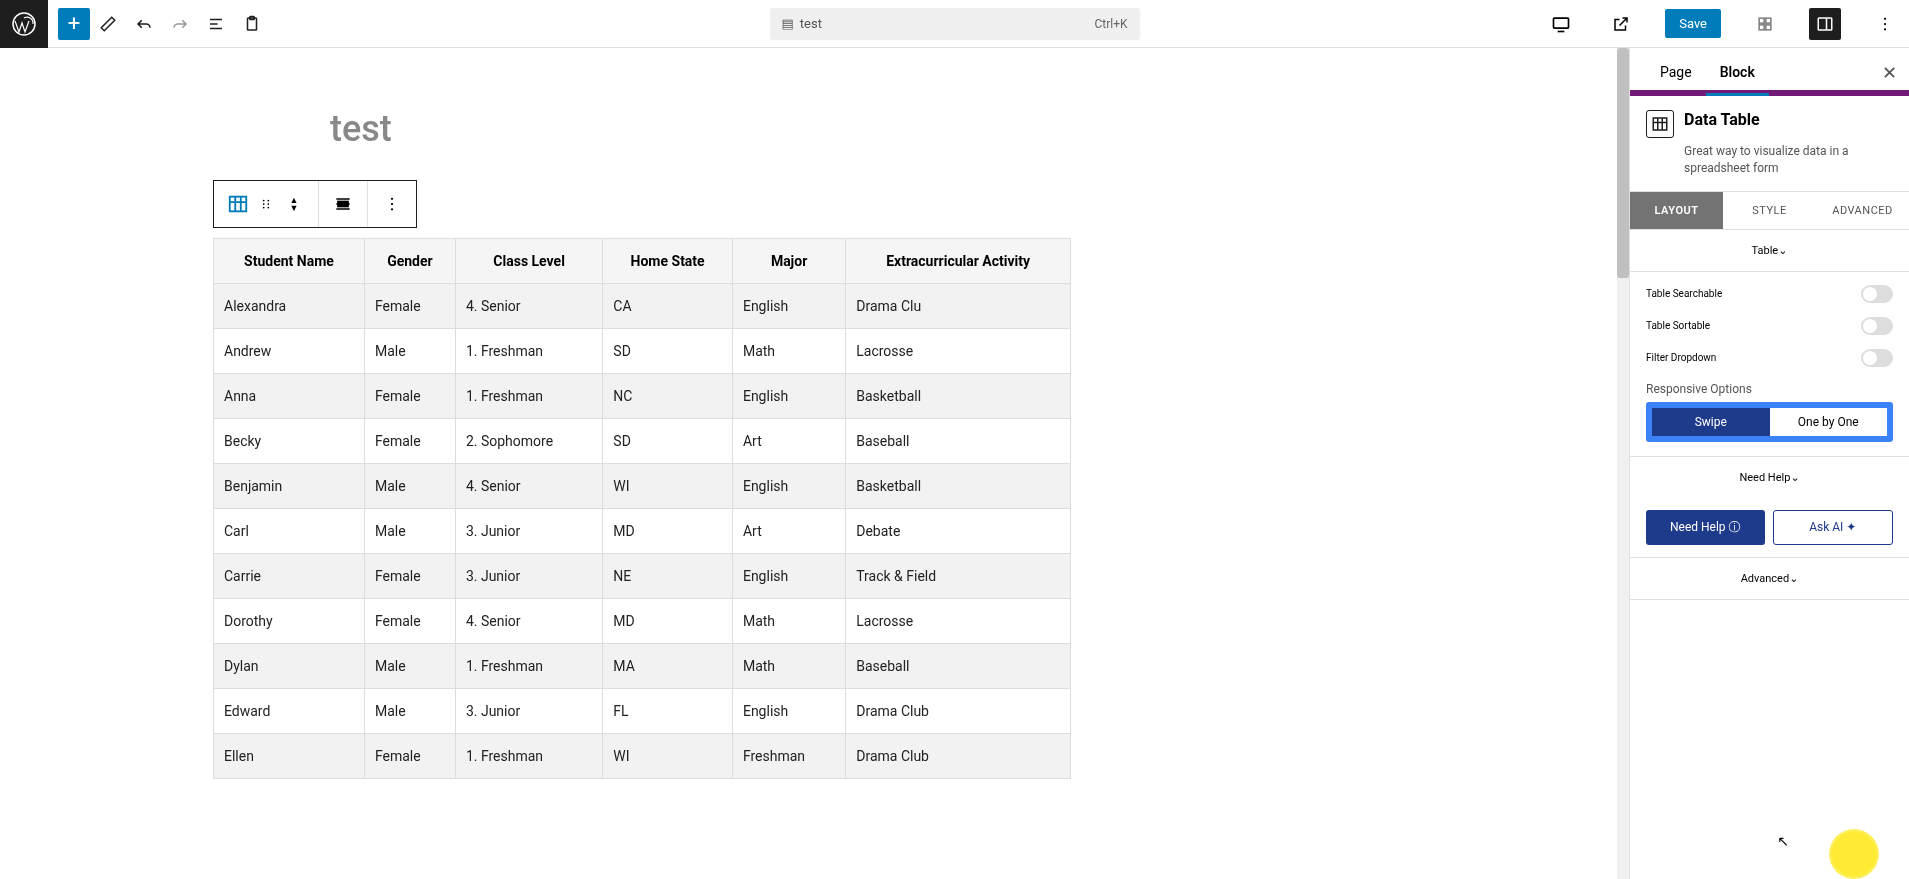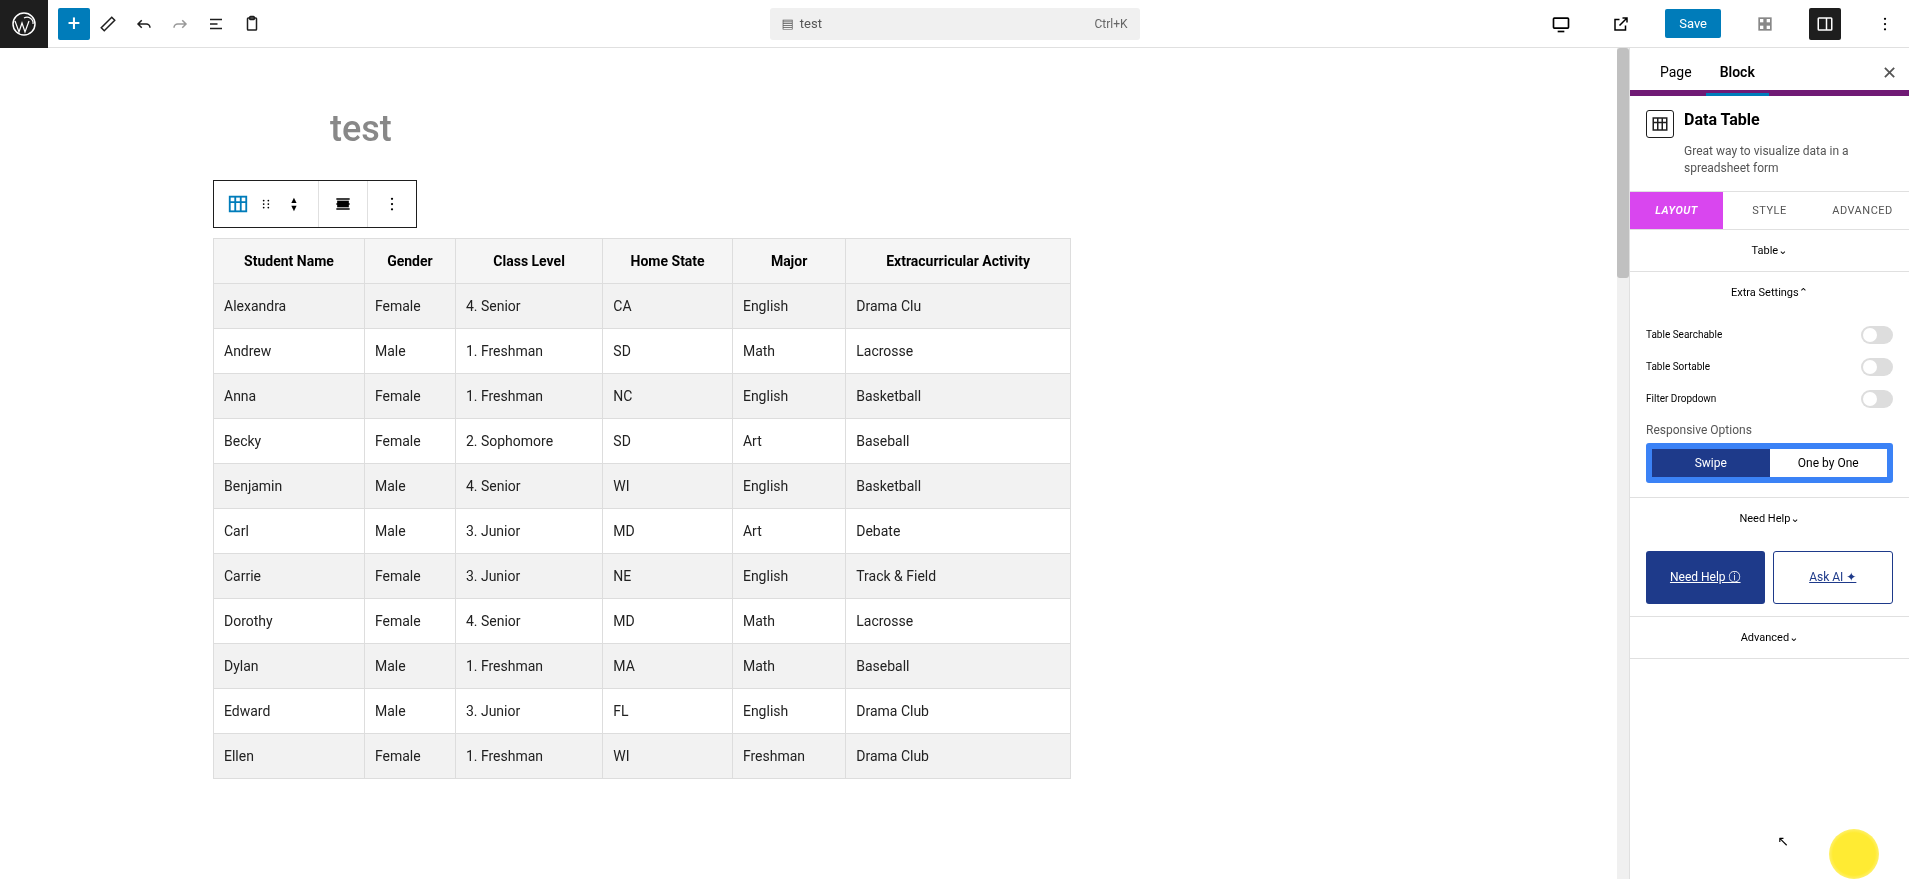--- a/index.html
+++ b/index.html
@@ -46,37 +46,37 @@
 .sb-tab { padding: 0 14px; height: 48px; display: flex; align-items: center; cursor: pointer; font-size: 14px; }
 .sb-tab.active { font-weight: 600; box-shadow: inset 0 -3px 0 #007cba; }
 .sb-close { position: absolute; right: 12px; top: 14px; cursor: pointer; font-size: 18px; color: #555; }
 .sb-block-head { display: flex; padding: 14px 16px; gap: 10px; border-bottom: 1px solid #e0e0e0; }
 .sb-block-icon { width: 28px; height: 28px; border: 1px solid #1e1e1e; border-radius: 3px; display: flex; align-items: center; justify-content: center; flex-shrink: 0; }
 .sb-block-title { font-weight: 700; font-size: 16px; margin-bottom: 14px; }
 .sb-block-desc { font-size: 12px; color: #555; line-height: 1.4; }
 
 .sb-subtabs { display: flex; border-bottom: 1px solid #e0e0e0; }
 .sb-subtab { flex: 1; text-align: center; padding: 12px 0; font-size: 11px; letter-spacing: 0.5px; cursor: pointer; color: #555; }
-.sb-subtab.active { background: #d946ef; color: #fff; font-weight: 600; font-style: italic; }
+.sb-subtab.active { background: #737373; color: #fff; font-weight: 600; }
 
 .sb-section { border-bottom: 1px solid #e0e0e0; }
 .sb-sec-head { padding: 14px 20px; display: flex; justify-content: center; align-items: center; cursor: pointer; font-size: 11px; }
 .sb-sec-body { padding: 6px 16px 14px; }
 
 .sb-row { display: flex; justify-content: space-between; align-items: center; padding: 7px 0; font-size: 10px; }
 .toggle { width: 32px; height: 18px; background: #ddd; border-radius: 10px; position: relative; cursor: pointer; }
 .toggle::after { content: ""; position: absolute; width: 14px; height: 14px; background: #fff; border-radius: 50%; top: 2px; left: 2px; }
 
 .sb-label-sm { font-size: 12px; color: #555; margin: 8px 0 6px; }
 .resp-opts { display: flex; border: 6px solid #3b82f6; border-radius: 3px; overflow: hidden; }
 .resp-opt { flex: 1; text-align: center; padding: 7px 0; font-size: 12px; cursor: pointer; }
 .resp-opt.active { background: #1e3a8a; color: #fff; }
 
 .sb-buttons { display: flex; gap: 8px; padding: 12px 16px; }
-.sb-btn { flex: 1; padding: 18px 0; font-size: 12px; border-radius: 3px; cursor: pointer; text-align: center; text-decoration: underline; }
+.sb-btn { flex: 1; padding: 9px 0; font-size: 12px; border-radius: 3px; cursor: pointer; text-align: center; }
 .sb-btn.primary { background: #1e3a8a; color: #fff; }
 .sb-btn.outline { border: 1px solid #1e3a8a; color: #1e3a8a; background: #fff; }
 
 .cursor-dot { position: absolute; right: 30px; bottom: 0; width: 50px; height: 50px; background: radial-gradient(circle, #ffe600 0%, #ffe600 60%, transparent 100%); border-radius: 50%; opacity: 0.8; }
 .cursor-arrow { position: absolute; right: 120px; bottom: 30px; font-size: 14px; }
 </style>
 </head>
 <body>
 
 <div class="top-bar">
@@ -334,24 +334,20 @@
   </div>
 
   <div class="sb-section">
     <div class="sb-sec-head">
       <span>Table</span>
       <span>⌄</span>
     </div>
   </div>
 
   <div class="sb-section">
-    <div class="sb-sec-head">
-      <span>Extra Settings</span>
-      <span>⌃</span>
-    </div>
     <div class="sb-sec-body">
       <div class="sb-row">
         <span>Table Searchable</span>
         <div class="toggle"></div>
       </div>
       <div class="sb-row">
         <span>Table Sortable</span>
         <div class="toggle"></div>
       </div>
       <div class="sb-row">

